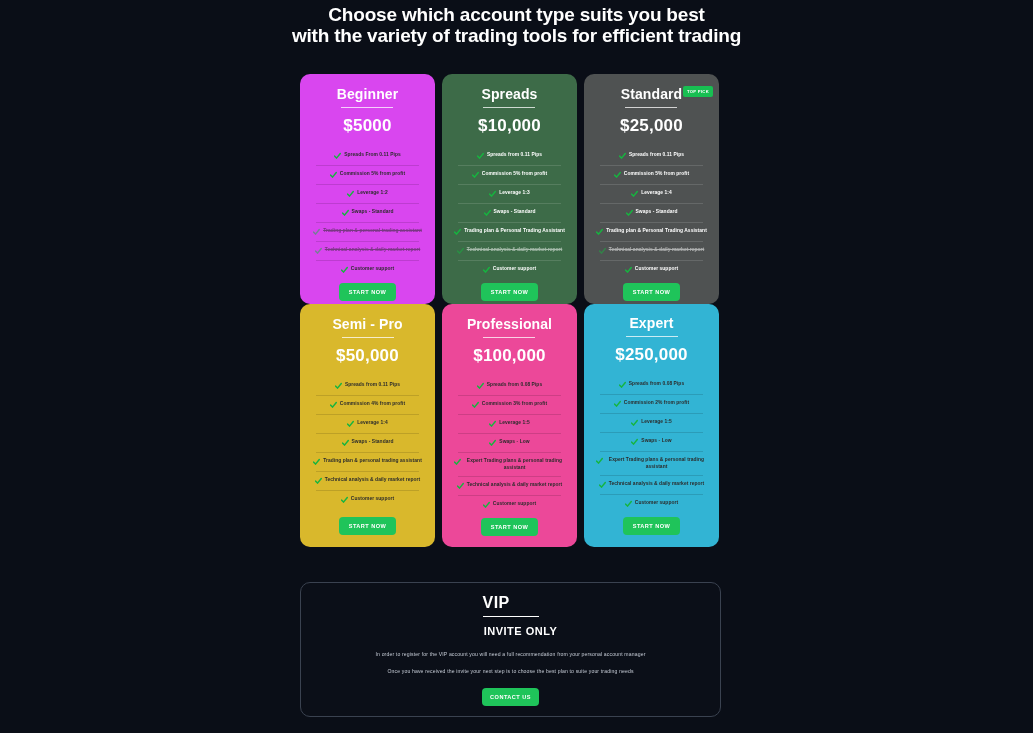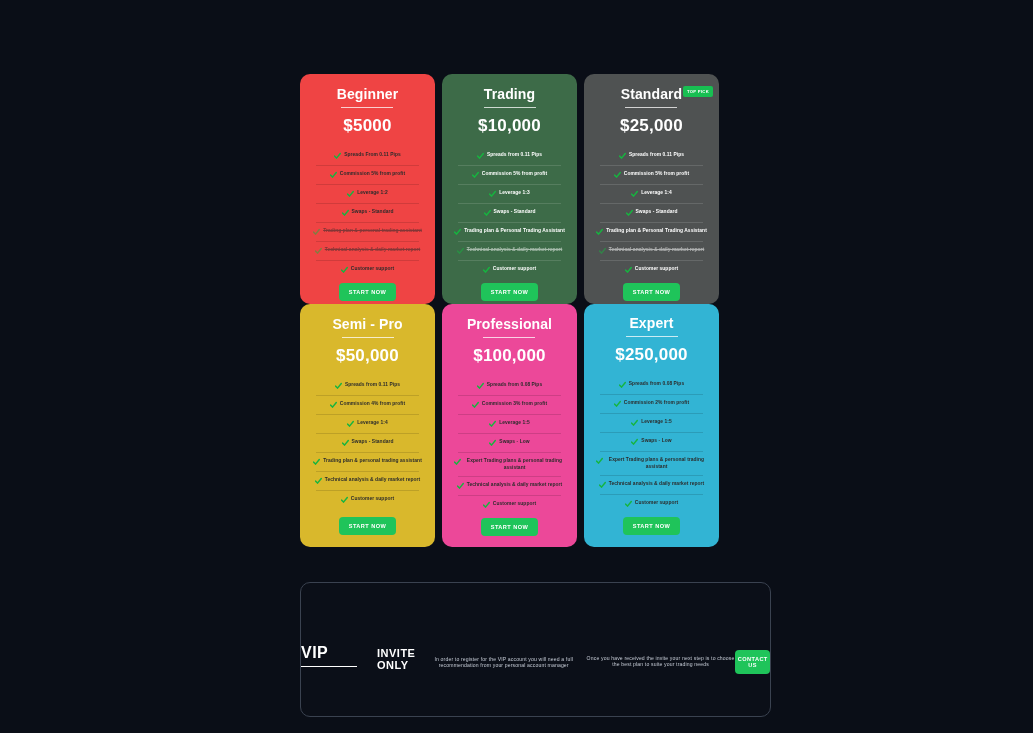--- a/index.html
+++ b/index.html
@@ -143,38 +143,39 @@
     font-weight: bold;
     letter-spacing: 0.45px;
     padding: 6px 0;
     width: 57px;
     margin: 4px auto 0 auto;
     cursor: pointer;
     text-align: center;
   }
 
   
-  .c-beginner     { background: #ef4444; }
+  .c-beginner     { background: #d946ef; }
   .c-novice       { background: #3d6b48; }
   .c-standard     { background: #4f5252; }
   .c-semipro      { background: #d9b82c; }
   .c-professional { background: #ec4899; }
   .c-expert       { background: #32b4d4; justify-content: flex-end; }
 
   
   .vip {
     position: absolute;
     left: 300px;
     top: 582px;
-    width: 471px;
+    width: 421px;
     height: 135px;
     border: 1px solid #3a4250;
     border-radius: 10px;
     background: #0b0f18;
     display: flex;
+    flex-direction: column;
     align-items: center;
     padding-top: 11px;
   }
   .vip-title {
     font-size: 16px;
     font-weight: bold;
     color: #ffffff;
     letter-spacing: 0.5px;
     line-height: 18px;
   }
@@ -213,20 +214,24 @@
     width: 57px;
     margin-top: 14px;
     cursor: pointer;
   }
 </style>
 </head>
 <body>
 
 <div class="page">
 
+  <div class="heading">
+    <span>Choose which account type suits you best</span>
+    <span class="l2">with the variety of trading tools for efficient trading</span>
+  </div>
 
   <div class="grid">
     <div class="row row1">
         <div class="card c-beginner light">
           <div>
             <div class="card-title">Beginner</div>
             <div class="title-rule"></div>
           </div>
           <div class="card-price">$5000</div>
           <ul class="feat-list">
@@ -284,21 +289,21 @@
                   <path d="M1 5.2 L3.6 8 L9 1.4" fill="none" stroke="#16b53f" stroke-width="2.1" stroke-linecap="round" stroke-linejoin="round"></path>
                 </svg>
               </span>
               <span class="feat-text">Customer support</span>
             </li>
           </ul>
           <button class="cta">START NOW</button>
         </div>
         <div class="card c-novice dark">
           <div>
-            <div class="card-title">Trading</div>
+            <div class="card-title">Spreads</div>
             <div class="title-rule"></div>
           </div>
           <div class="card-price">$10,000</div>
           <ul class="feat-list">
             <li class="feat">
               <span class="check">
                 <svg viewBox="0 0 10 10" xmlns="http://www.w3.org/2000/svg">
                   <path d="M1 5.2 L3.6 8 L9 1.4" fill="none" stroke="#16b53f" stroke-width="2.1" stroke-linecap="round" stroke-linejoin="round"></path>
                 </svg>
               </span>

